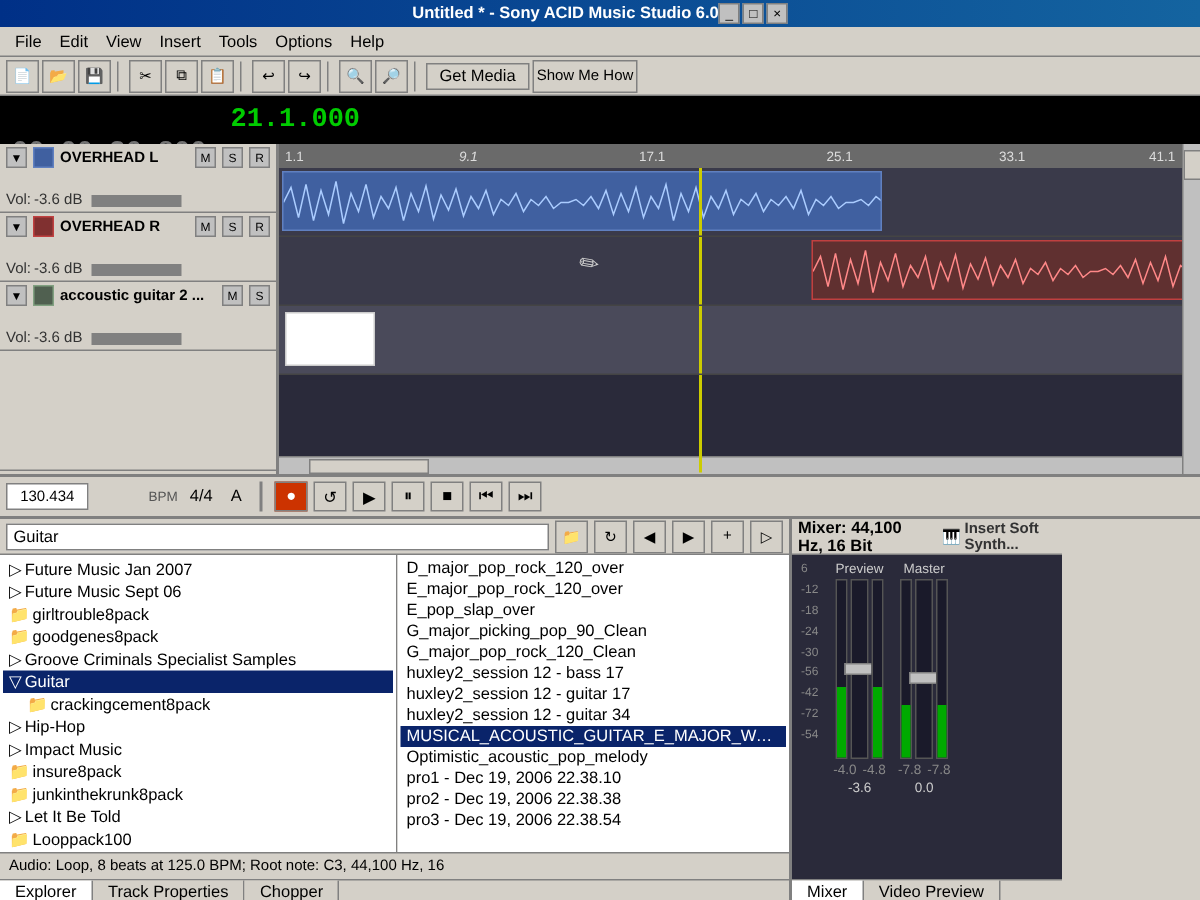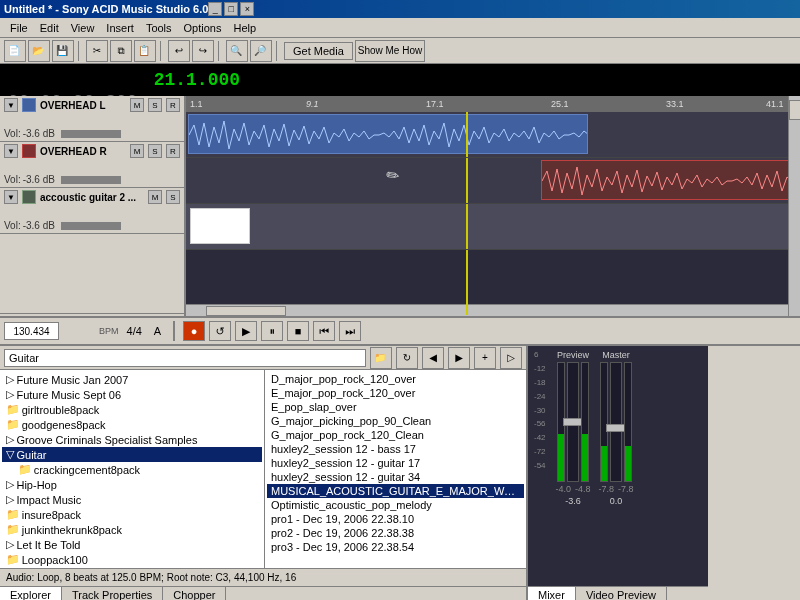--- a/index.html
+++ b/index.html
@@ -1,19 +1,19 @@
 <!DOCTYPE html>
 <html><head>
   <meta charset="utf-8">
   <style>
     * { margin: 0; padding: 0; box-sizing: border-box; }
     body { width: 800px; height: 600px; overflow: hidden; font-family: 'Tahoma', 'Arial', sans-serif; font-size: 11px; background: #d4d0c8; }
 
     
-    .title-bar { height: 18px; background: linear-gradient(to right, #003087, #1464a0); display: flex; align-items: center; justify-content: flex-start; padding: 0 4px; }
+    .title-bar { height: 18px; background: linear-gradient(to right, #003087, #1464a0); display: flex; align-items: center; justify-content: center; padding: 0 4px; }
     .title-bar-text { color: white; font-size: 11px; font-weight: bold; }
     .title-bar-controls { display: flex; gap: 2px; }
     .title-btn { width: 14px; height: 14px; background: #c0c0c0; border: 1px solid #808080; display: flex; align-items: center; justify-content: center; font-size: 9px; cursor: pointer; }
 
     
     .menu-bar { height: 20px; background: #d4d0c8; display: flex; align-items: center; padding: 0 4px; border-bottom: 1px solid #808080; }
     .menu-item { padding: 2px 6px; font-size: 11px; cursor: pointer; }
 
     
     .toolbar { height: 26px; background: #d4d0c8; display: flex; align-items: center; padding: 2px 4px; gap: 2px; border-bottom: 1px solid #808080; }
@@ -315,20 +315,24 @@
     </div>
 
     <div class="explorer-tabs">
       <div class="exp-tab active">Explorer</div>
       <div class="exp-tab">Track Properties</div>
       <div class="exp-tab">Chopper</div>
     </div>
   </div>
 
   <div class="mixer-panel">
+    <div class="mixer-header">
+      <span>Mixer: 44,100 Hz, 16 Bit</span>
+      <div class="insert-synth-btn">🎹 <span>Insert Soft Synth...</span></div>
+    </div>
 
     <div class="mixer-content">
 
       <div class="mixer-db-labels">
         <span>6</span>
         <span>-12</span>
         <span>-18</span>
         <span>-24</span>
         <span>-30</span>
         <span>-56</span>

